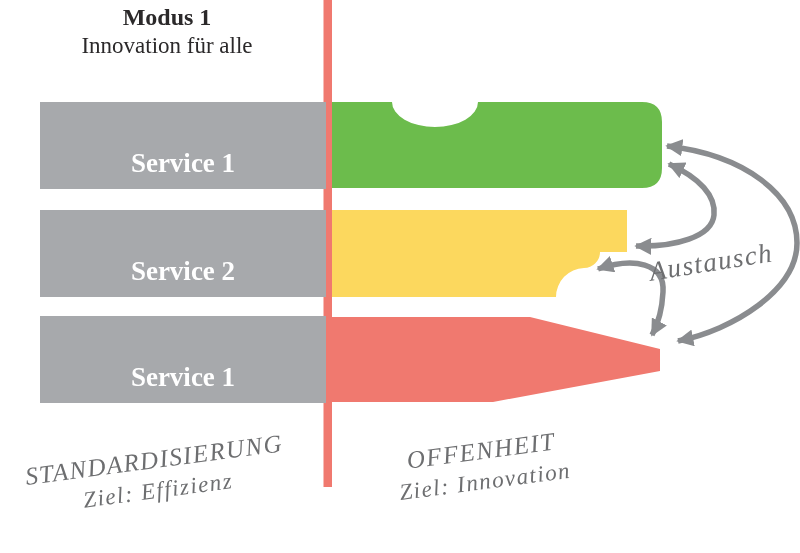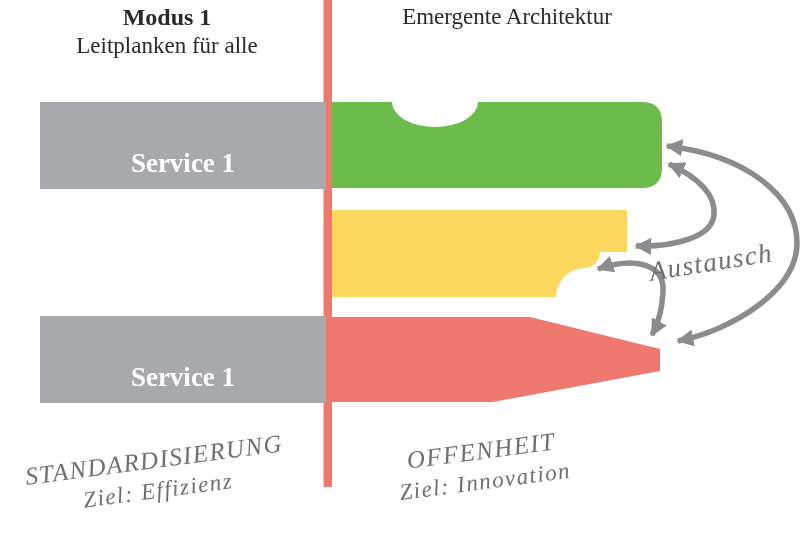--- a/index.html
+++ b/index.html
@@ -52,28 +52,30 @@
 
     <rect x="323.5" y="0" width="8.5" height="487" fill="#f0796f"></rect>
 
     <path class="arrow" marker-start="url(#ah)" marker-end="url(#ah)" d="M667,146 C745,155 797,195 797,243 C797,290 733,330 678,341" stroke="#8a8c8f"></path>
     <path class="arrow" marker-start="url(#ah)" marker-end="url(#ah)" d="M669,164 C700,178 716,196 714,215 C712,237 675,247 636,246" stroke="#8a8c8f"></path>
     <path class="arrow" marker-start="url(#ah)" marker-end="url(#ah)" d="M598,269 C634,257 665,263 663,292 C662,312 658,324 652,335" stroke="#8a8c8f"></path>
   </svg>
 
   <div class="col-header" style="left:8px;width:318px;">
     <div class="title">Modus 1</div>
-    <div class="subtitle">Leitplanken für alle</div>
+    <div class="subtitle">Innovation für alle</div>
   </div>
   <div class="col-header" style="left:349px;width:316px;">
-    <div class="subtitle">Emergente Architektur</div>
   </div>
 
   <div class="gray-bar bar1">
     <span class="lbl">Service 1</span>
+  </div>
+  <div class="gray-bar bar2">
+    <span class="lbl">Service 2</span>
   </div>
   <div class="gray-bar bar3">
     <span class="lbl">Service 1</span>
   </div>
 
   <div class="austausch">Austausch</div>
 
   <div class="hand foot-left">
     <div class="l1">STANDARDISIERUNG</div>
     <div class="l2">Ziel: Effizienz</div>

